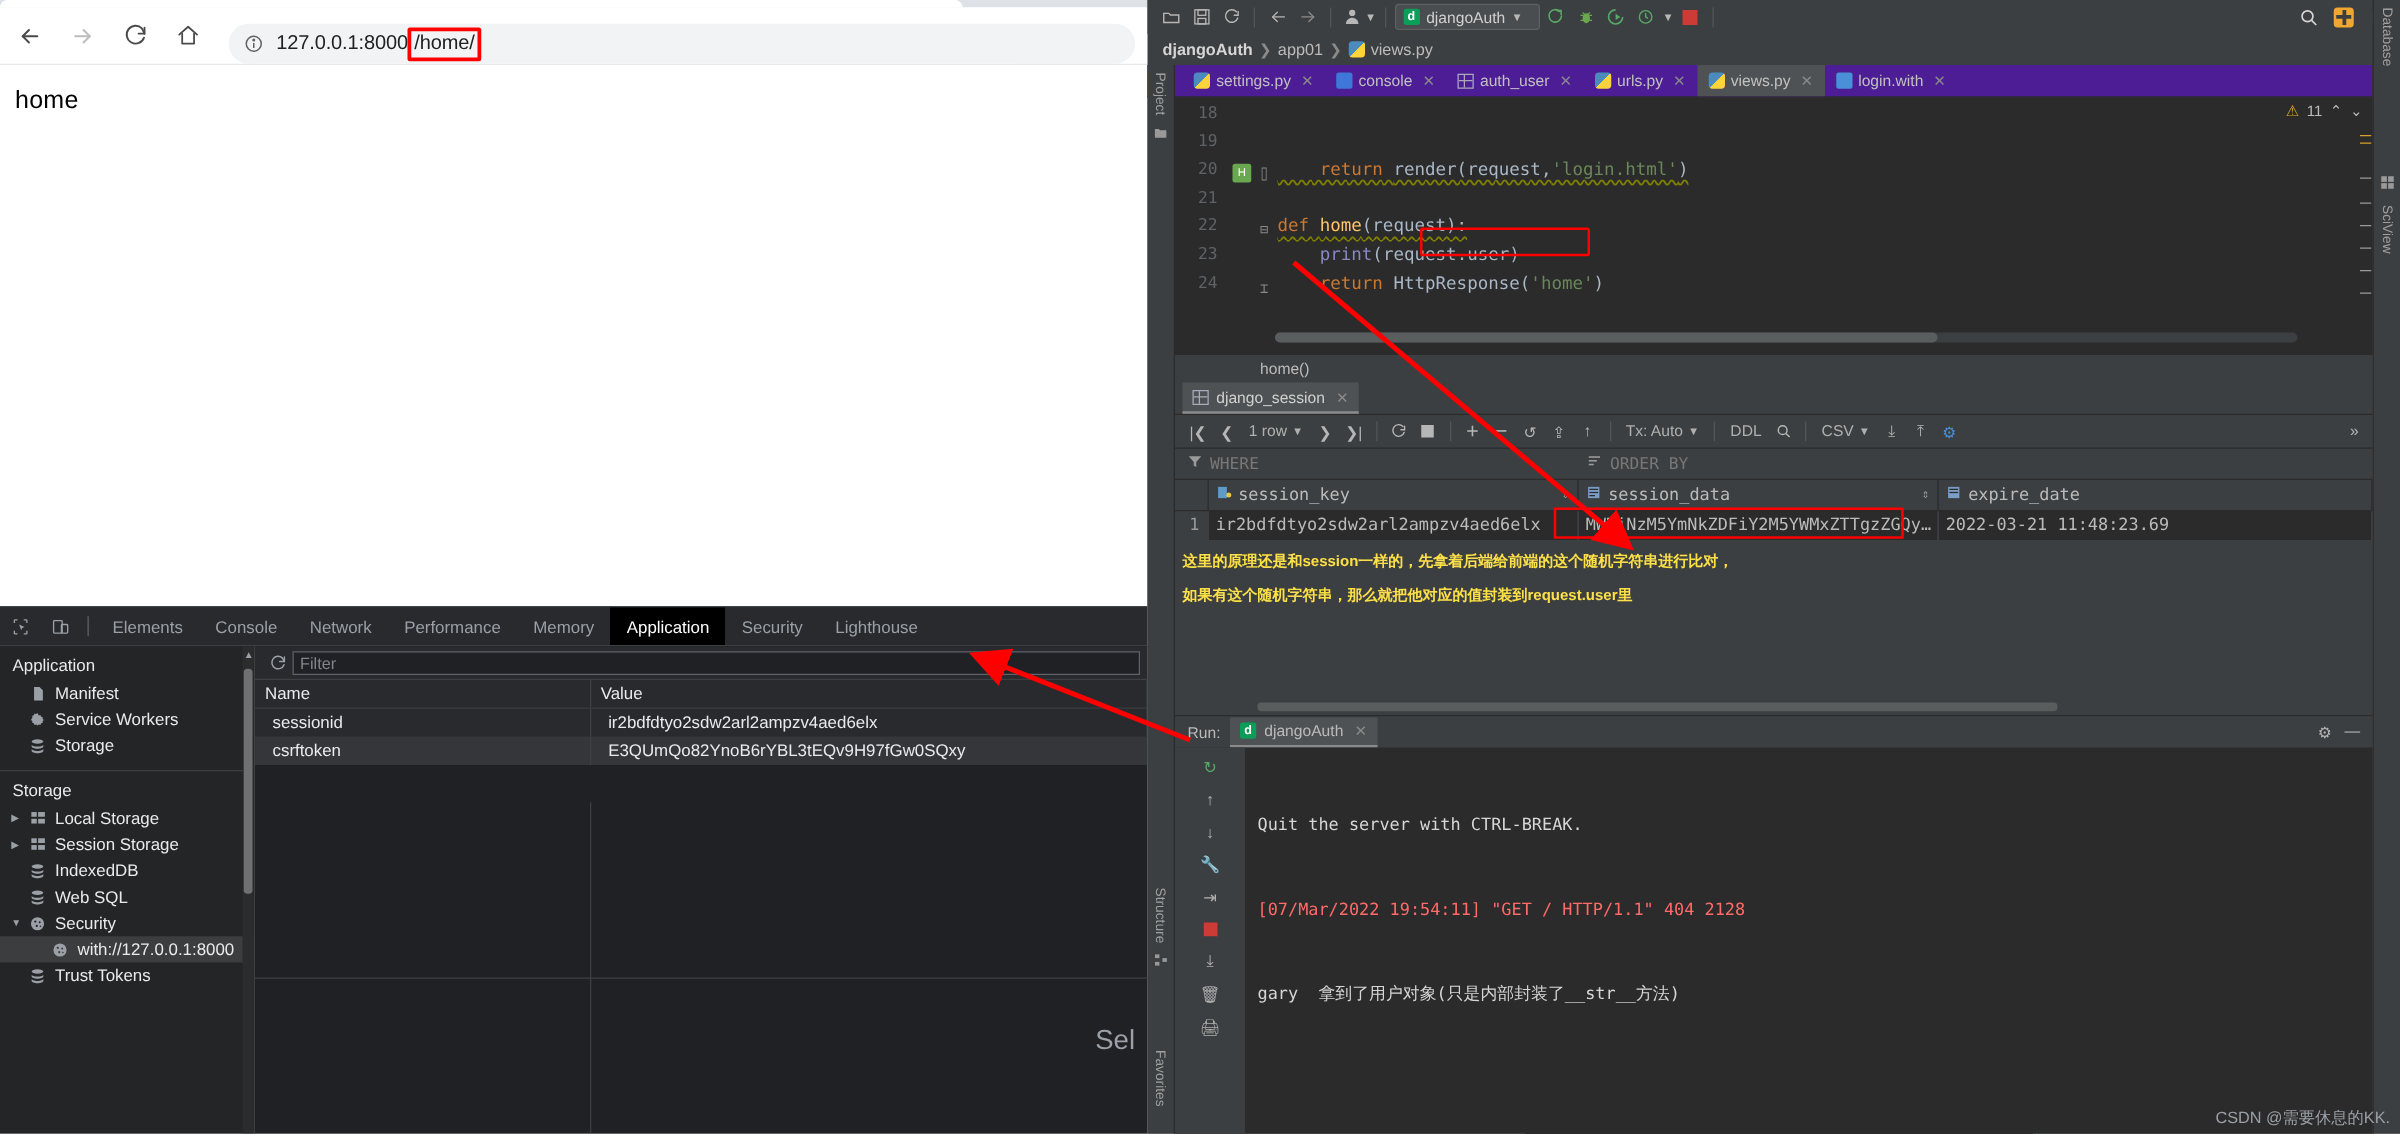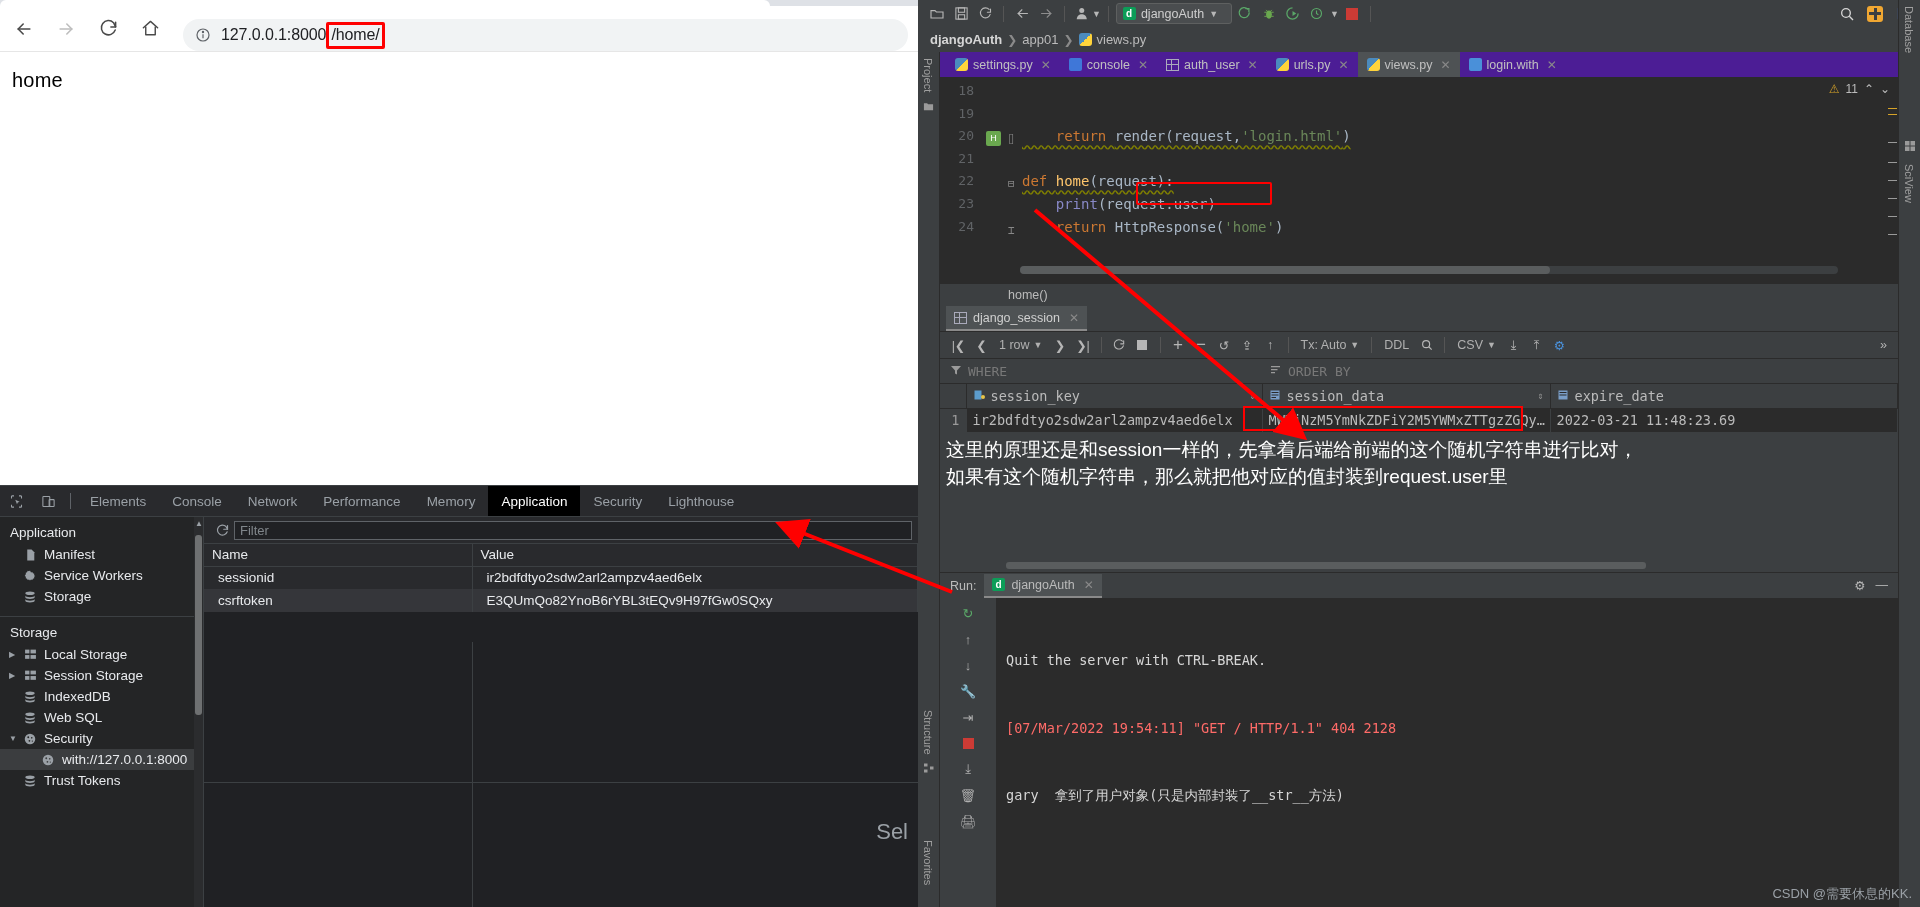--- a/index.html
+++ b/index.html
@@ -305,22 +305,23 @@
     font-family: "DejaVu Sans Mono", monospace; font-size: 13.5px;
     height: 24px; padding-left: 6px; border-right: 1px solid #3c3f41;
     white-space: nowrap; overflow: hidden;
   }
   .db-grid td.rownum { background:#3c3f41; color:#9a9a9a; text-align:right;
     padding-right:6px; width: 24px; }
   .th-inner { display:flex; align-items:center; gap:5px; }
   .sortdots { margin-left:auto; color:#9a9a9a; font-size:10px; padding-right:6px; }
   .db-annotation {
     position: absolute; left: 6px; top: 130px; right: 6px;
-    color: #ffffff; font-size: 19px; line-height: 27px;
+    color: #fde047; font-size: 12px; line-height: 27px;
     font-family: "Liberation Sans", sans-serif;
+    font-weight: bold;
   }
   .db-hscroll {
     position: absolute; left: 6px; right: 6px; bottom: 3px; height: 7px;
     background: #3c3f41;
   }
   .db-hscroll .th { position:absolute; left:60px; width:640px; height:7px;
     background:#5a5d5e; border-radius:3px; }
   .red-box-sessiondata {
     position: absolute; left: 303px; top: 100px; width: 280px; height: 25px;
     border: 2px solid #ff0000; pointer-events: none;

